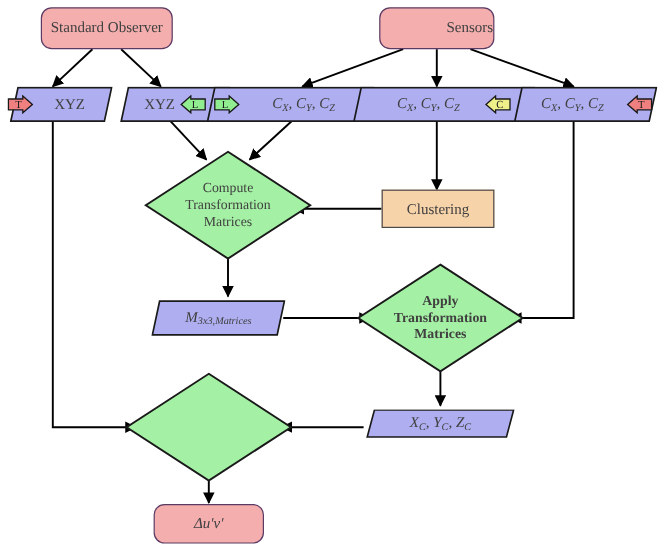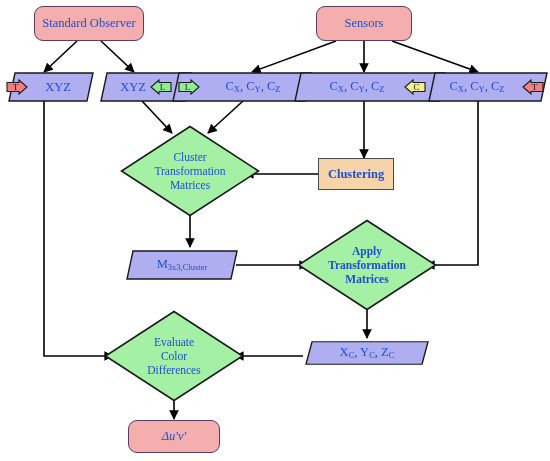--- a/index.html
+++ b/index.html
@@ -22,21 +22,21 @@
     height: 461px;
     pointer-events: none;
   }
   .node {
     position: absolute;
     box-sizing: border-box;
     display: flex;
     align-items: center;
     justify-content: center;
     text-align: center;
-    color: #1d4ed8;
+    color: #404040;
   }
   
   .term {
     background: #f4aeae;
     border: 1.3px solid #5b3a63;
     border-radius: 9px;
     font-size: 12.5px;
     line-height: 1.15;
   }
   
@@ -70,20 +70,21 @@
   .para .pshape {
     position: absolute;
     left: 0; top: 0;
     width: 100%;
     height: 100%;
   }
   .para .plabel {
     position: relative;
     z-index: 2;
     font-size: 12.5px;
+    font-style: italic;
     white-space: nowrap;
   }
   .para .plabel.plain {
     font-style: normal;
     font-family: Liberation Serif, serif;
   }
   
   .badge {
     position: absolute;
     z-index: 3;
@@ -155,29 +156,29 @@
       <path d="M 44 101 L 44 356 L 113 356"></path>
 
       <path d="M 174 397 L 174 419"></path>
     </g>
   </svg>
 
   <div class="node term" style="left:34px; top:6px; width:110px; height:35px;">
     <span>Standard Observer</span>
   </div>
 
-  <div class="node term" style="left:316px; top:6px; width:96px; height:35px;">
+  <div class="node term" style="left:316px; top:6px; width:96px; height:35px;justify-content:flex-end;">
     <span>Sensors</span>
   </div>
 
   <div class="node term" style="left:128px; top:420px; width:92px; height:33px;">
     <span style="font-style:italic;">Δu′v′</span>
   </div>
 
-  <div class="node proc" style="left:318px; top:158px; width:76px; height:32px;font-weight:bold;">
+  <div class="node proc" style="left:318px; top:158px; width:94px; height:32px;">
     <span>Clustering</span>
   </div>
 
   <div class="node para" style="left:8px; top:72px; width:86px; height:30px;">
     <svg class="pshape" viewBox="0 0 86 30" preserveAspectRatio="none">
       <polygon points="7,1 85,1 79,29 1,29" fill="#aeaef0" stroke="#1a1a1a" stroke-width="1.4"></polygon>
     </svg>
     <span class="plabel plain" style="margin-left:14px;">XYZ</span>
     <div class="badge" style="left:3px; top:79px; width:0; height:0;"></div>
   </div>
@@ -244,54 +245,49 @@
       <polygon points="21,3.5 9,3.5 9,1 1,8 9,15 9,12.5 21,12.5" fill="#f08080" stroke="#1a1a1a" stroke-width="1.1"></polygon>
     </svg>
     <span class="btext">T</span>
   </div>
 
   <div class="node diamond" style="left:120px; top:125px; width:140px; height:92px;">
     <svg class="dshape" viewBox="0 0 140 92" preserveAspectRatio="none">
       <polygon points="70,1.5 138.5,46 70,90.5 1.5,46" fill="#a4f0a4" stroke="#1a1a1a" stroke-width="1.6"></polygon>
     </svg>
     <div class="dlabel">
-      <div>Cluster</div>
+      <div>Compute</div>
       <div>Transformation</div>
       <div>Matrices</div>
     </div>
   </div>
 
   <div class="node diamond" style="left:297px; top:219px; width:140px; height:92px;font-weight:bold;">
     <svg class="dshape" viewBox="0 0 140 92" preserveAspectRatio="none">
       <polygon points="70,1.5 138.5,46 70,90.5 1.5,46" fill="#a4f0a4" stroke="#1a1a1a" stroke-width="1.6"></polygon>
     </svg>
     <div class="dlabel">
       <div>Apply</div>
       <div>Transformation</div>
       <div>Matrices</div>
     </div>
   </div>
 
   <div class="node diamond" style="left:104px; top:310px; width:140px; height:92px;">
     <svg class="dshape" viewBox="0 0 140 92" preserveAspectRatio="none">
       <polygon points="70,1.5 138.5,46 70,90.5 1.5,46" fill="#a4f0a4" stroke="#1a1a1a" stroke-width="1.6"></polygon>
     </svg>
-    <div class="dlabel">
-      <div>Evaluate</div>
-      <div>Color</div>
-      <div>Differences</div>
-    </div>
   </div>
 
   <div class="node para" style="left:126px; top:250px; width:112px; height:30px;">
     <svg class="pshape" viewBox="0 0 112 30" preserveAspectRatio="none">
       <polygon points="7,1 111,1 105,29 1,29" fill="#aeaef0" stroke="#1a1a1a" stroke-width="1.4"></polygon>
     </svg>
     <span class="plabel">
-      <span>M</span><span class="sub">3x3,Cluster</span>
+      <span>M</span><span class="sub">3x3,Matrices</span>
     </span>
   </div>
 
   <div class="node para" style="left:305px; top:341px; width:124px; height:24px;">
     <svg class="pshape" viewBox="0 0 124 30" preserveAspectRatio="none">
       <polygon points="7,1 123,1 117,29 1,29" fill="#aeaef0" stroke="#1a1a1a" stroke-width="1.4"></polygon>
     </svg>
     <span class="plabel">
       <span>X</span><span class="sub">C</span><span>, </span><span>Y</span><span class="sub">C</span><span>, </span><span>Z</span><span class="sub">C</span>
     </span>

